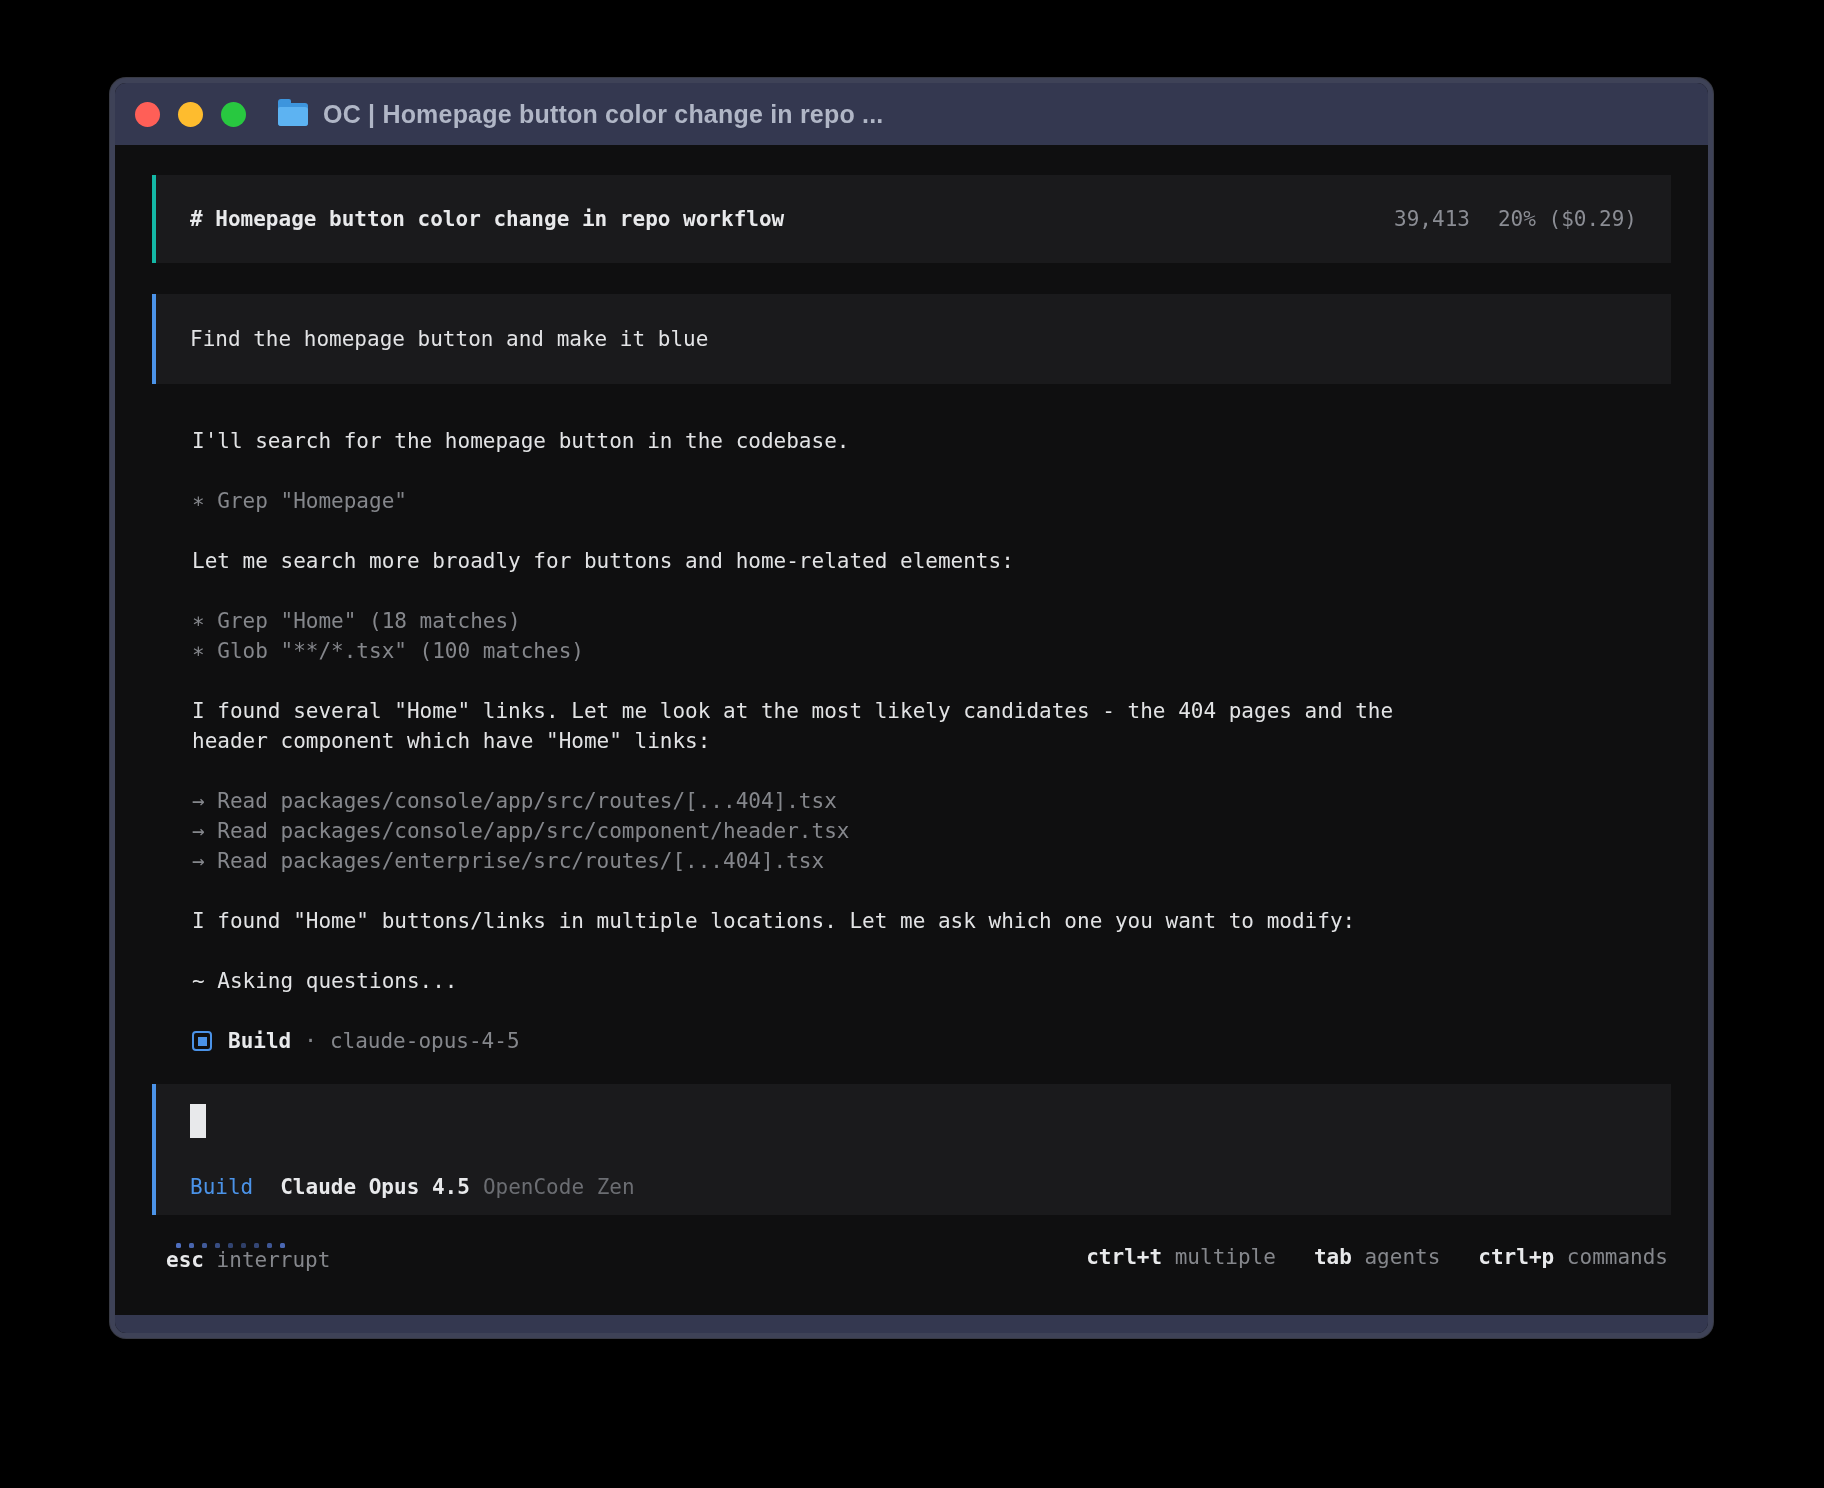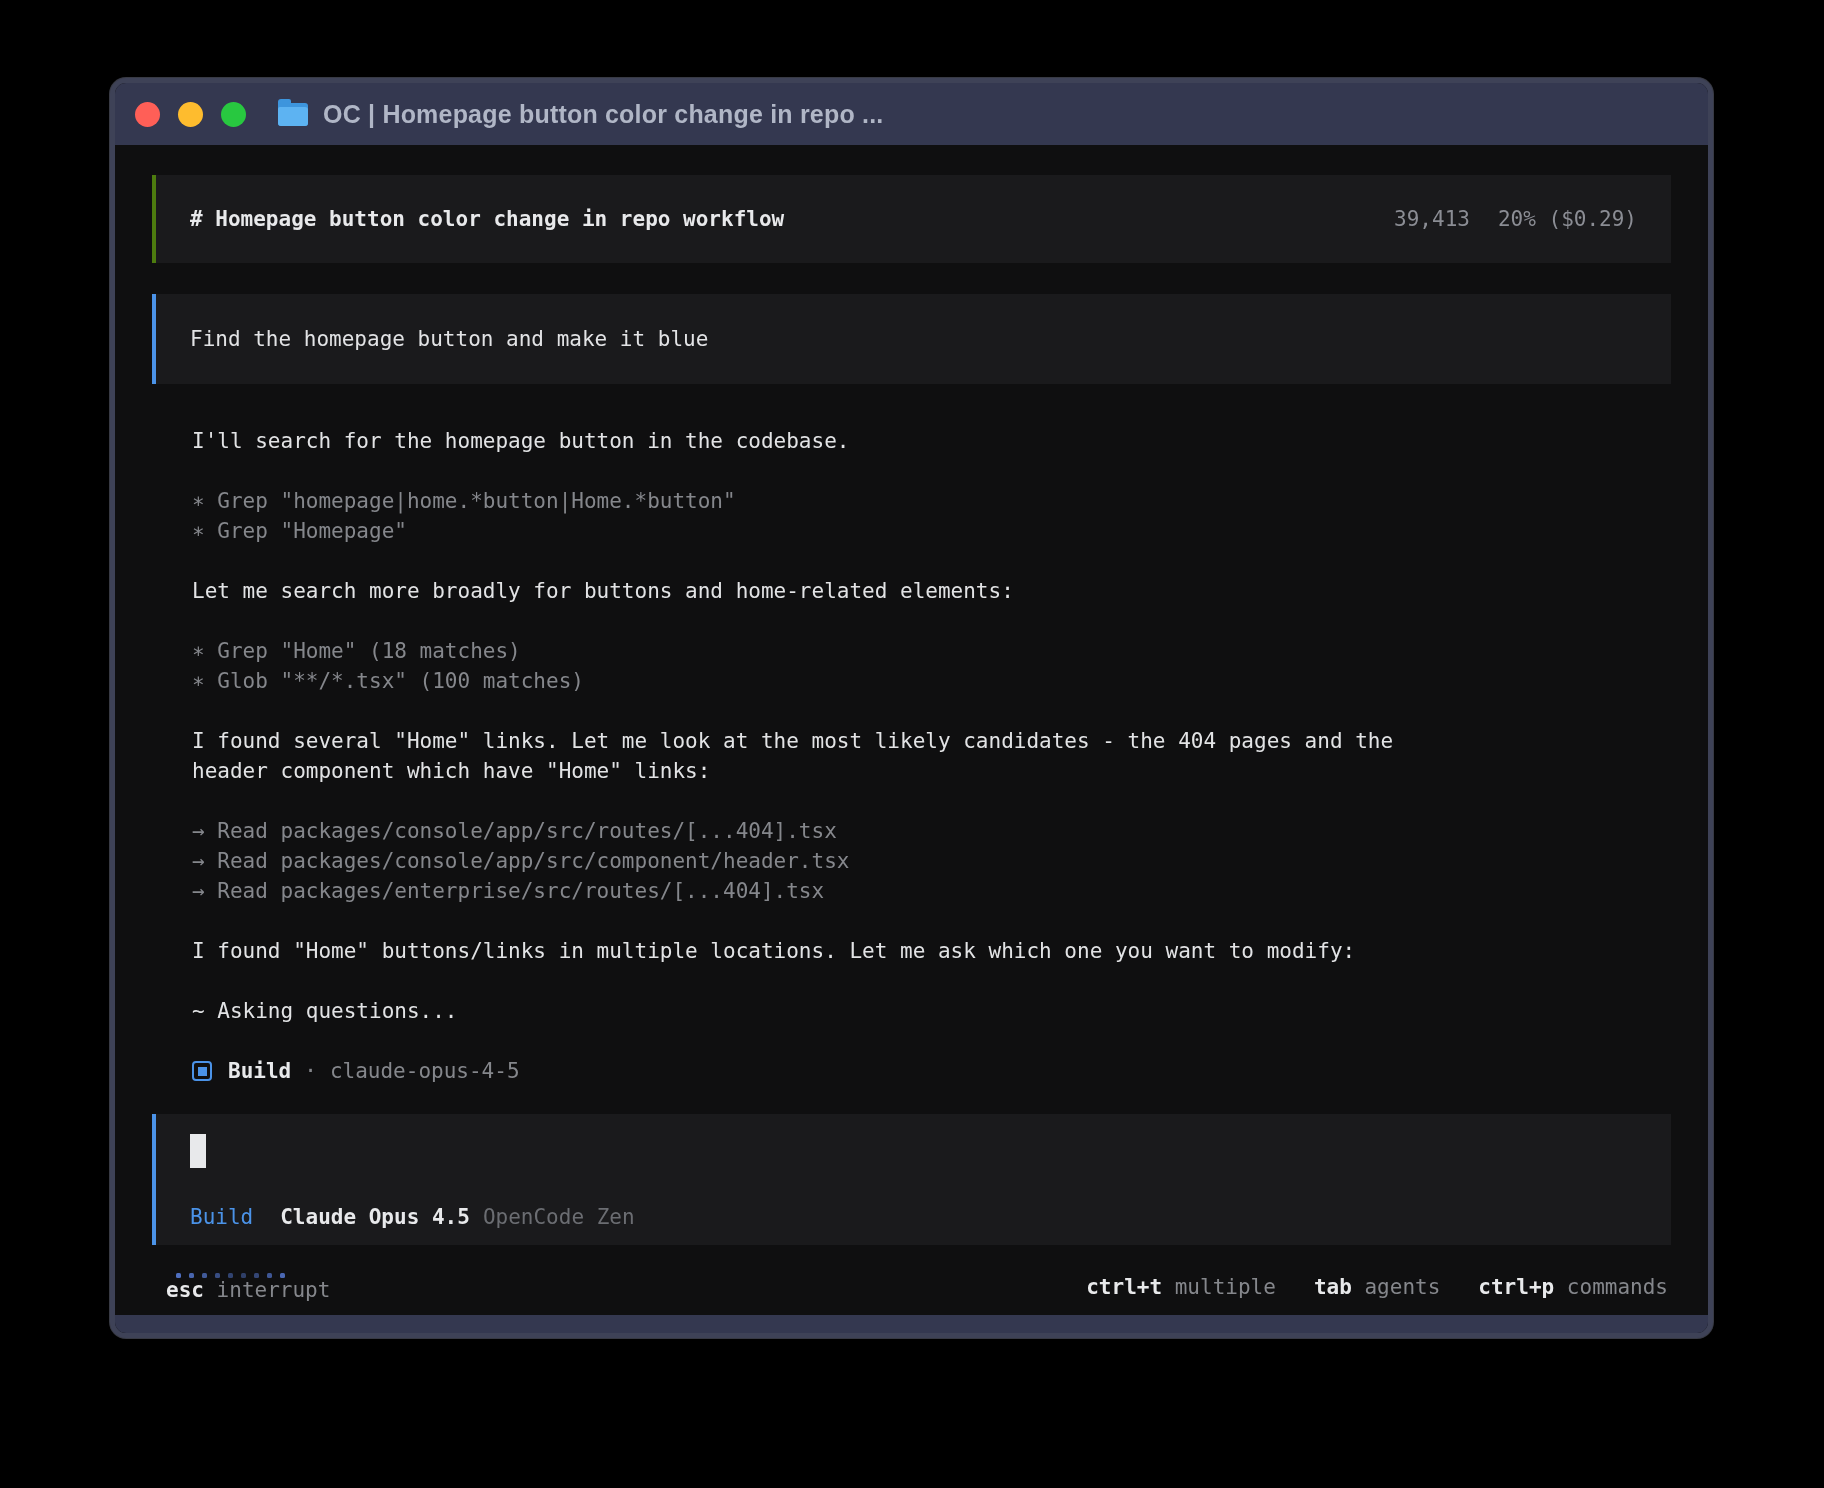--- a/index.html
+++ b/index.html
@@ -29,21 +29,21 @@
   .folder-icon .back { position:absolute; inset:0; background:#3d95dd; border-radius:3px; }
   .folder-icon .front{ position:absolute; left:0; right:0; top:4px; bottom:0; background:#5db3f2; border-radius:2px 3px 3px 3px; }
   .titlebar-title {
     font-family:"Liberation Sans", sans-serif; font-weight:bold;
     font-size:25px; color:#b0b6c6; letter-spacing:.2px;
   }
 
   
   .content { flex:1; background:#0f0f10; padding:0 37px; overflow:hidden; font-size:21px; }
 
-  .block { background:#1a1a1c; border-left:4px solid #4d7c0f; }
+  .block { background:#1a1a1c; border-left:4px solid #14b8a6; }
 
   .header-block {
     margin-top:30px; height:88px; display:flex; align-items:center;
     justify-content:space-between; padding:0 34px;
   }
   .header-title { font-weight:bold; color:#e8e9eb; white-space:pre; }
   .header-stats { color:#8b8d94; display:flex; gap:28px; white-space:pre; }
 
   .user-block {
     margin-top:31px; height:90px; display:flex; align-items:center;
@@ -121,21 +121,20 @@
       </div>
     </div>
 
     <div class="block user-block">
       <span>Find the homepage button and make it blue</span>
     </div>
 
     <div class="transcript" id="transcript">
         <div class="t-line">I'll search for the homepage button in the codebase.</div>
         <div class="t-gap"></div>
-        <div class="t-line tool">∗ Grep "homepage|home.*button|Home.*button"</div>
         <div class="t-line tool">∗ Grep "Homepage"</div>
         <div class="t-gap"></div>
         <div class="t-line">Let me search more broadly for buttons and home-related elements:</div>
         <div class="t-gap"></div>
         <div class="t-line tool">∗ Grep "Home" (18 matches)</div>
         <div class="t-line tool">∗ Glob "**/*.tsx" (100 matches)</div>
         <div class="t-gap"></div>
         <div class="t-line">I found several "Home" links. Let me look at the most likely candidates - the 404 pages and the</div>
         <div class="t-line">header component which have "Home" links:</div>
         <div class="t-gap"></div>

